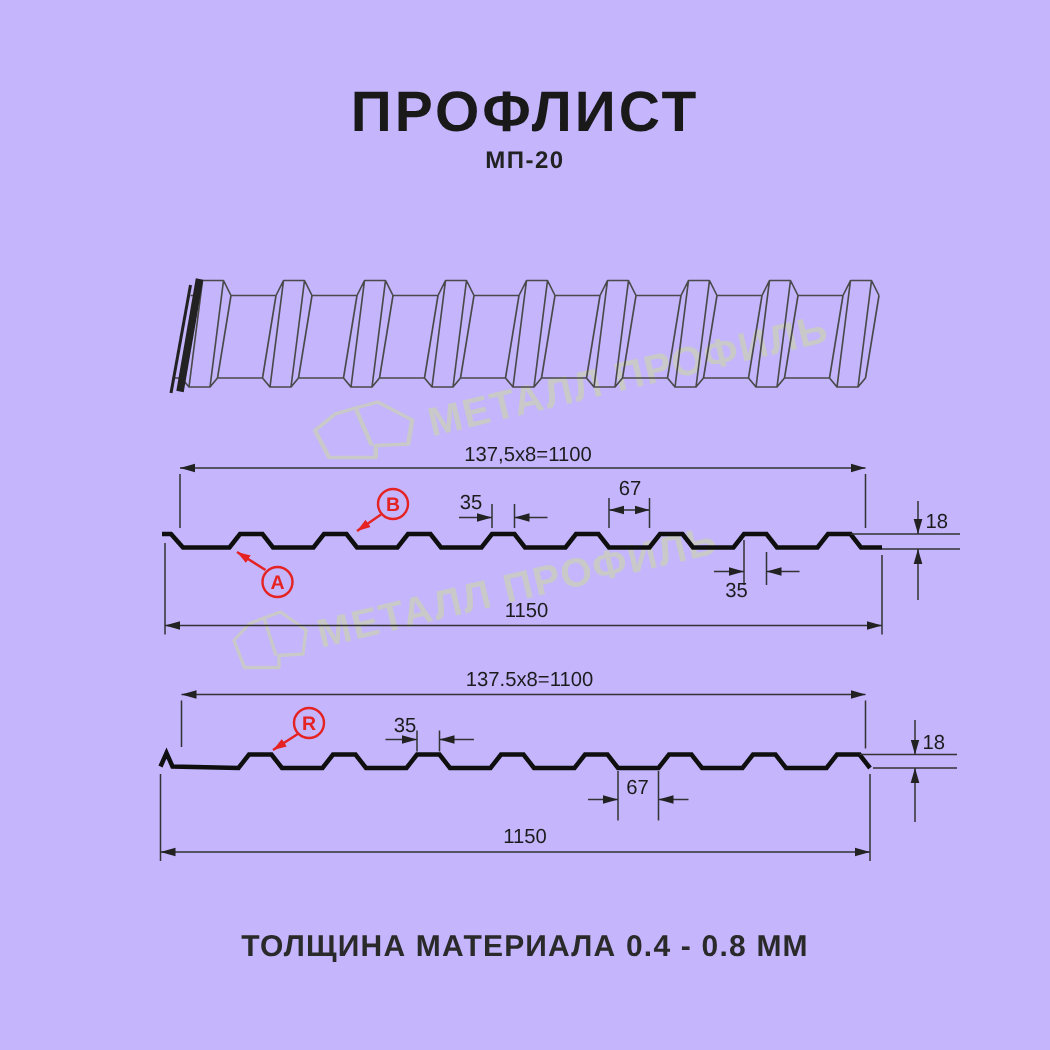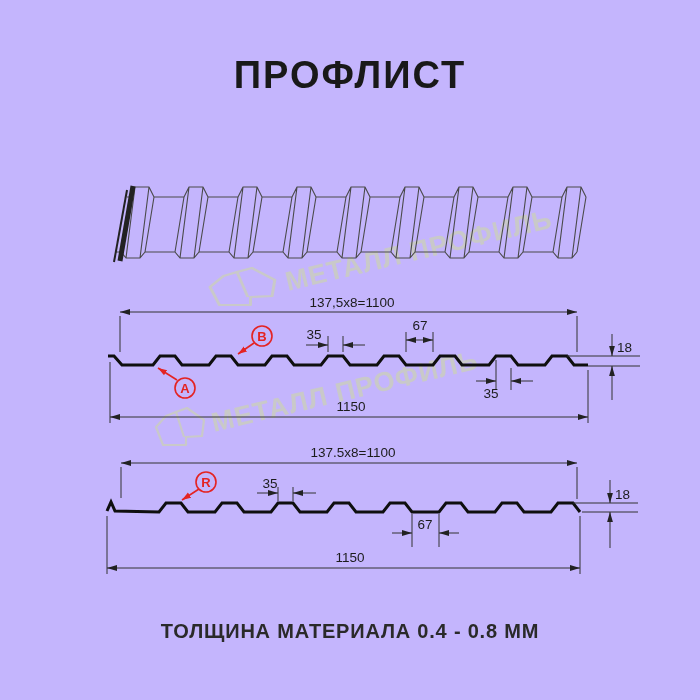--- a/index.html
+++ b/index.html
@@ -23,20 +23,21 @@
   .red{stroke:#e42322;fill:none;stroke-width:1.6;}
   .redtext{font-family:"Liberation Sans",sans-serif;font-size:13px;font-weight:700;
            fill:#e42322;}
 </style>
 </head>
 <body>
 
 <div class="page">
 
   <div class="title">ПРОФЛИСТ</div>
+  <div class="subtitle">МП-20</div>
 
   <svg width="700" height="700" viewBox="0 0 700 700">
     <defs>
       <marker id="arr" markerWidth="11" markerHeight="8" refX="10" refY="3.5" orient="auto" markerUnits="userSpaceOnUse">
         <path d="M0,0.6 L10,3.5 L0,6.4 Z" fill="#222"></path>
       </marker>
       <marker id="arrS" markerWidth="11" markerHeight="8" refX="10" refY="3.5" orient="auto-start-reverse" markerUnits="userSpaceOnUse">
         <path d="M0,0.6 L10,3.5 L0,6.4 Z" fill="#222"></path>
       </marker>
       <marker id="arrRed" markerWidth="10" markerHeight="8" refX="9" refY="3.5" orient="auto" markerUnits="userSpaceOnUse">

